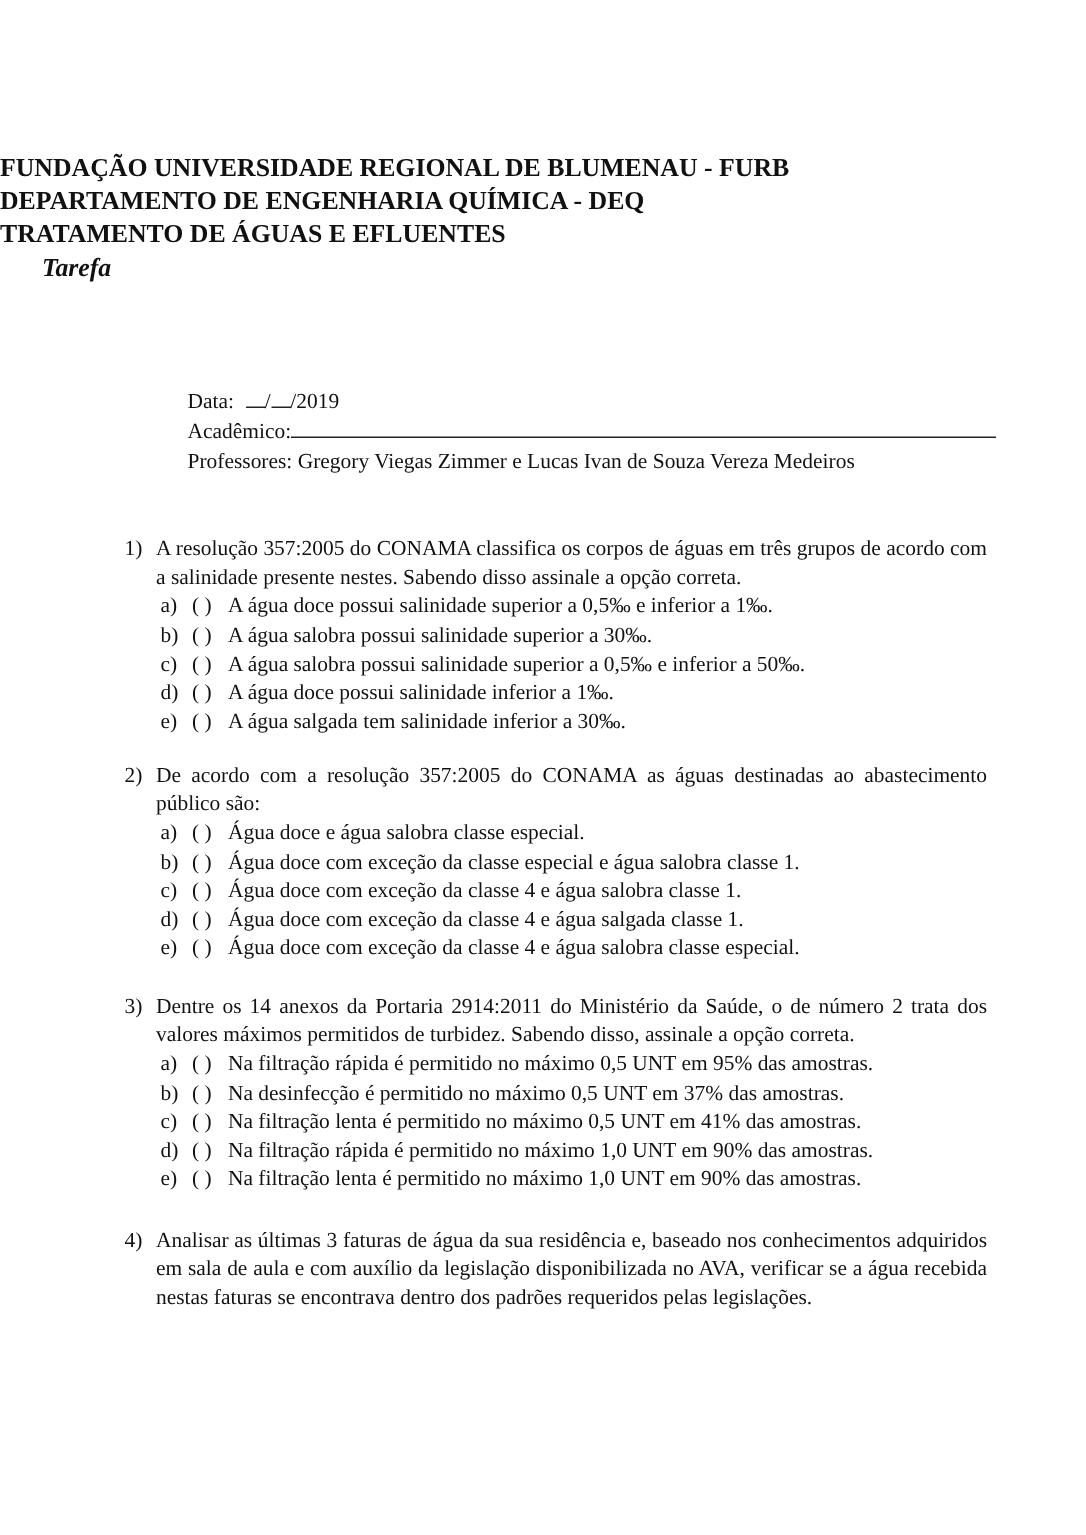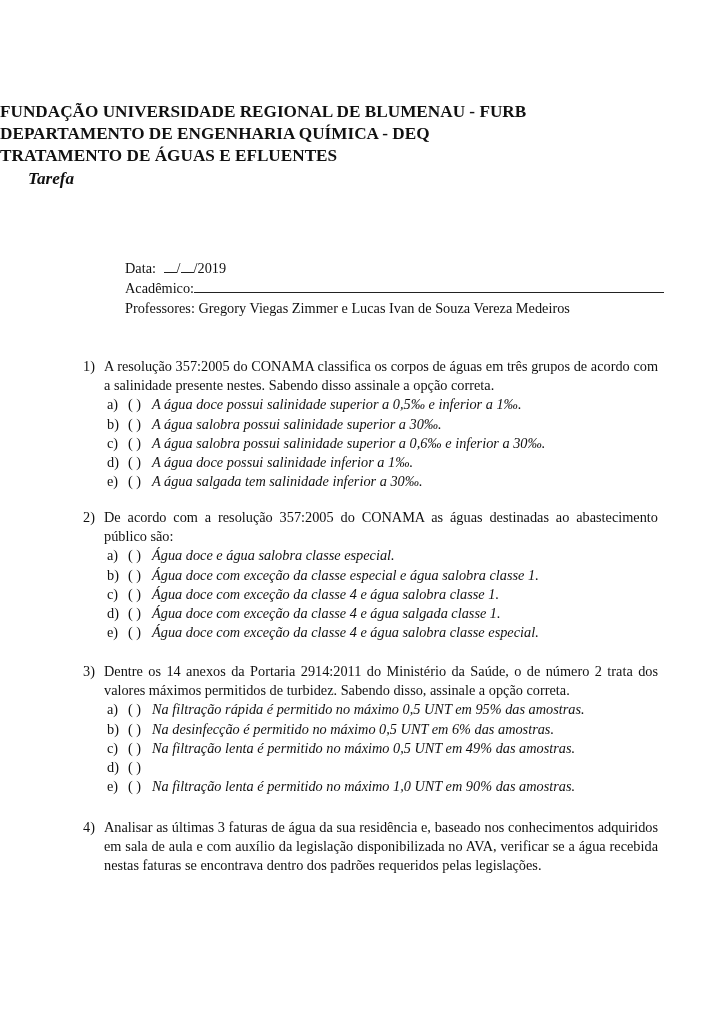--- a/index.html
+++ b/index.html
@@ -81,21 +81,20 @@
       flex: 0 0 21px;
     }
     .opt-box {
       display: inline-block;
       width: 22px;
       flex: 0 0 22px;
       cursor: pointer;
     }
     .opt-text {
       margin-left: 2px;
-      font-style: italic;
     }
   </style>
 </head>
 <body>
 
 <div class="header">
   <div class="header-line">FUNDAÇÃO UNIVERSIDADE REGIONAL DE BLUMENAU - FURB</div>
   <div class="header-line">DEPARTAMENTO DE ENGENHARIA QUÍMICA - DEQ</div>
   <div class="header-line">TRATAMENTO DE ÁGUAS E EFLUENTES</div>
   <div class="header-sub">Tarefa</div>
@@ -127,21 +126,21 @@
       <span class="opt-text">A água doce possui salinidade superior a 0,5‰ e inferior a 1‰.</span>
     </div>
     <div class="option">
       <span class="opt-letter">b)</span>
       <span class="opt-box">(   )</span>
       <span class="opt-text">A água salobra possui salinidade superior a 30‰.</span>
     </div>
     <div class="option">
       <span class="opt-letter">c)</span>
       <span class="opt-box">(   )</span>
-      <span class="opt-text">A água salobra possui salinidade superior a 0,6‰ e inferior a 30‰.</span>
+      <span class="opt-text">A água salobra possui salinidade superior a 0,5‰ e inferior a 50‰.</span>
     </div>
     <div class="option">
       <span class="opt-letter">d)</span>
       <span class="opt-box">(   )</span>
       <span class="opt-text">A água doce possui salinidade inferior a 1‰.</span>
     </div>
     <div class="option">
       <span class="opt-letter">e)</span>
       <span class="opt-box">(   )</span>
       <span class="opt-text">A água salgada tem salinidade inferior a 30‰.</span>
@@ -190,30 +189,31 @@
   </div>
   <div class="options">
     <div class="option">
       <span class="opt-letter">a)</span>
       <span class="opt-box">(   )</span>
       <span class="opt-text">Na filtração rápida é permitido no máximo 0,5 UNT em 95% das amostras.</span>
     </div>
     <div class="option">
       <span class="opt-letter">b)</span>
       <span class="opt-box">(   )</span>
-      <span class="opt-text">Na desinfecção é permitido no máximo 0,5 UNT em 6% das amostras.</span>
+      <span class="opt-text">Na desinfecção é permitido no máximo 0,5 UNT em 37% das amostras.</span>
     </div>
     <div class="option">
       <span class="opt-letter">c)</span>
       <span class="opt-box">(   )</span>
-      <span class="opt-text">Na filtração lenta é permitido no máximo 0,5 UNT em 49% das amostras.</span>
+      <span class="opt-text">Na filtração lenta é permitido no máximo 0,5 UNT em 41% das amostras.</span>
     </div>
     <div class="option">
       <span class="opt-letter">d)</span>
       <span class="opt-box">(   )</span>
+      <span class="opt-text">Na filtração rápida é permitido no máximo 1,0 UNT em 90% das amostras.</span>
     </div>
     <div class="option">
       <span class="opt-letter">e)</span>
       <span class="opt-box">(   )</span>
       <span class="opt-text">Na filtração lenta é permitido no máximo 1,0 UNT em 90% das amostras.</span>
     </div>
   </div>
 </div>
 
 <div class="question" style="top:818px;">

